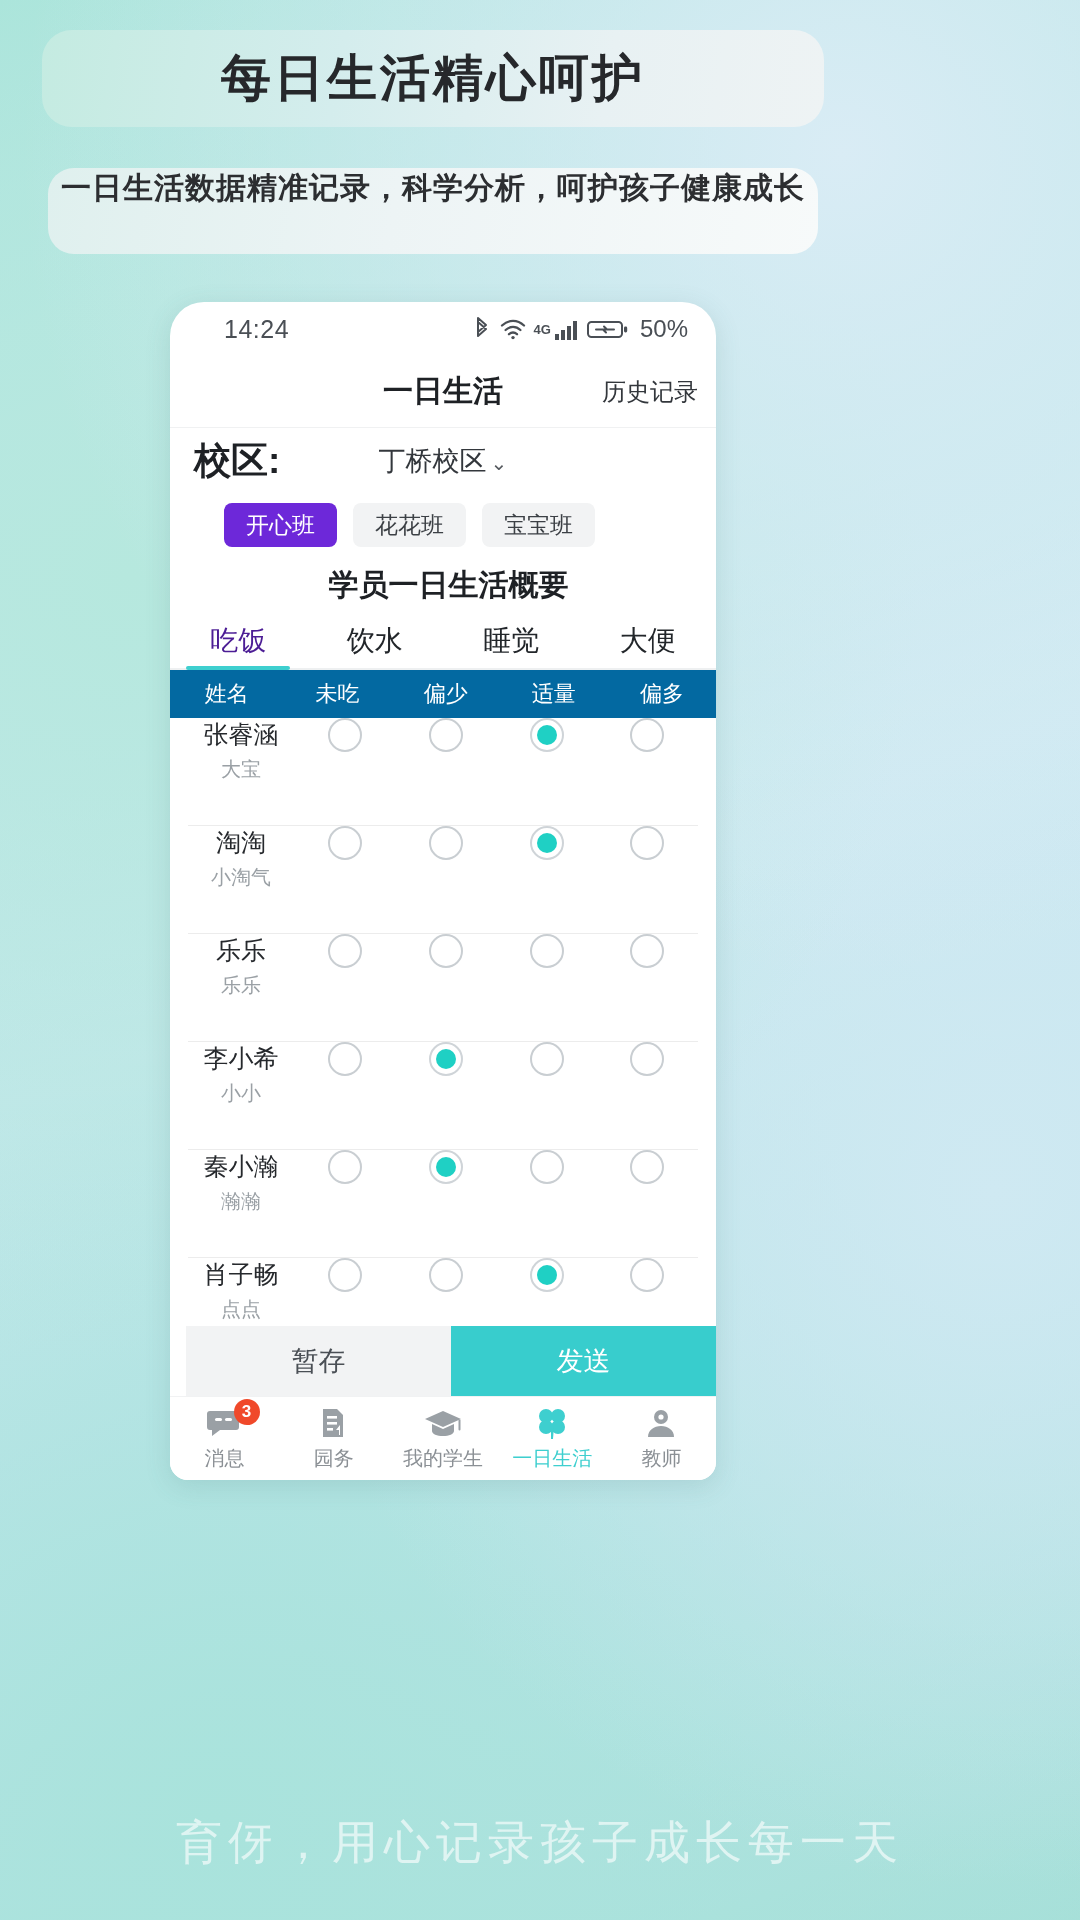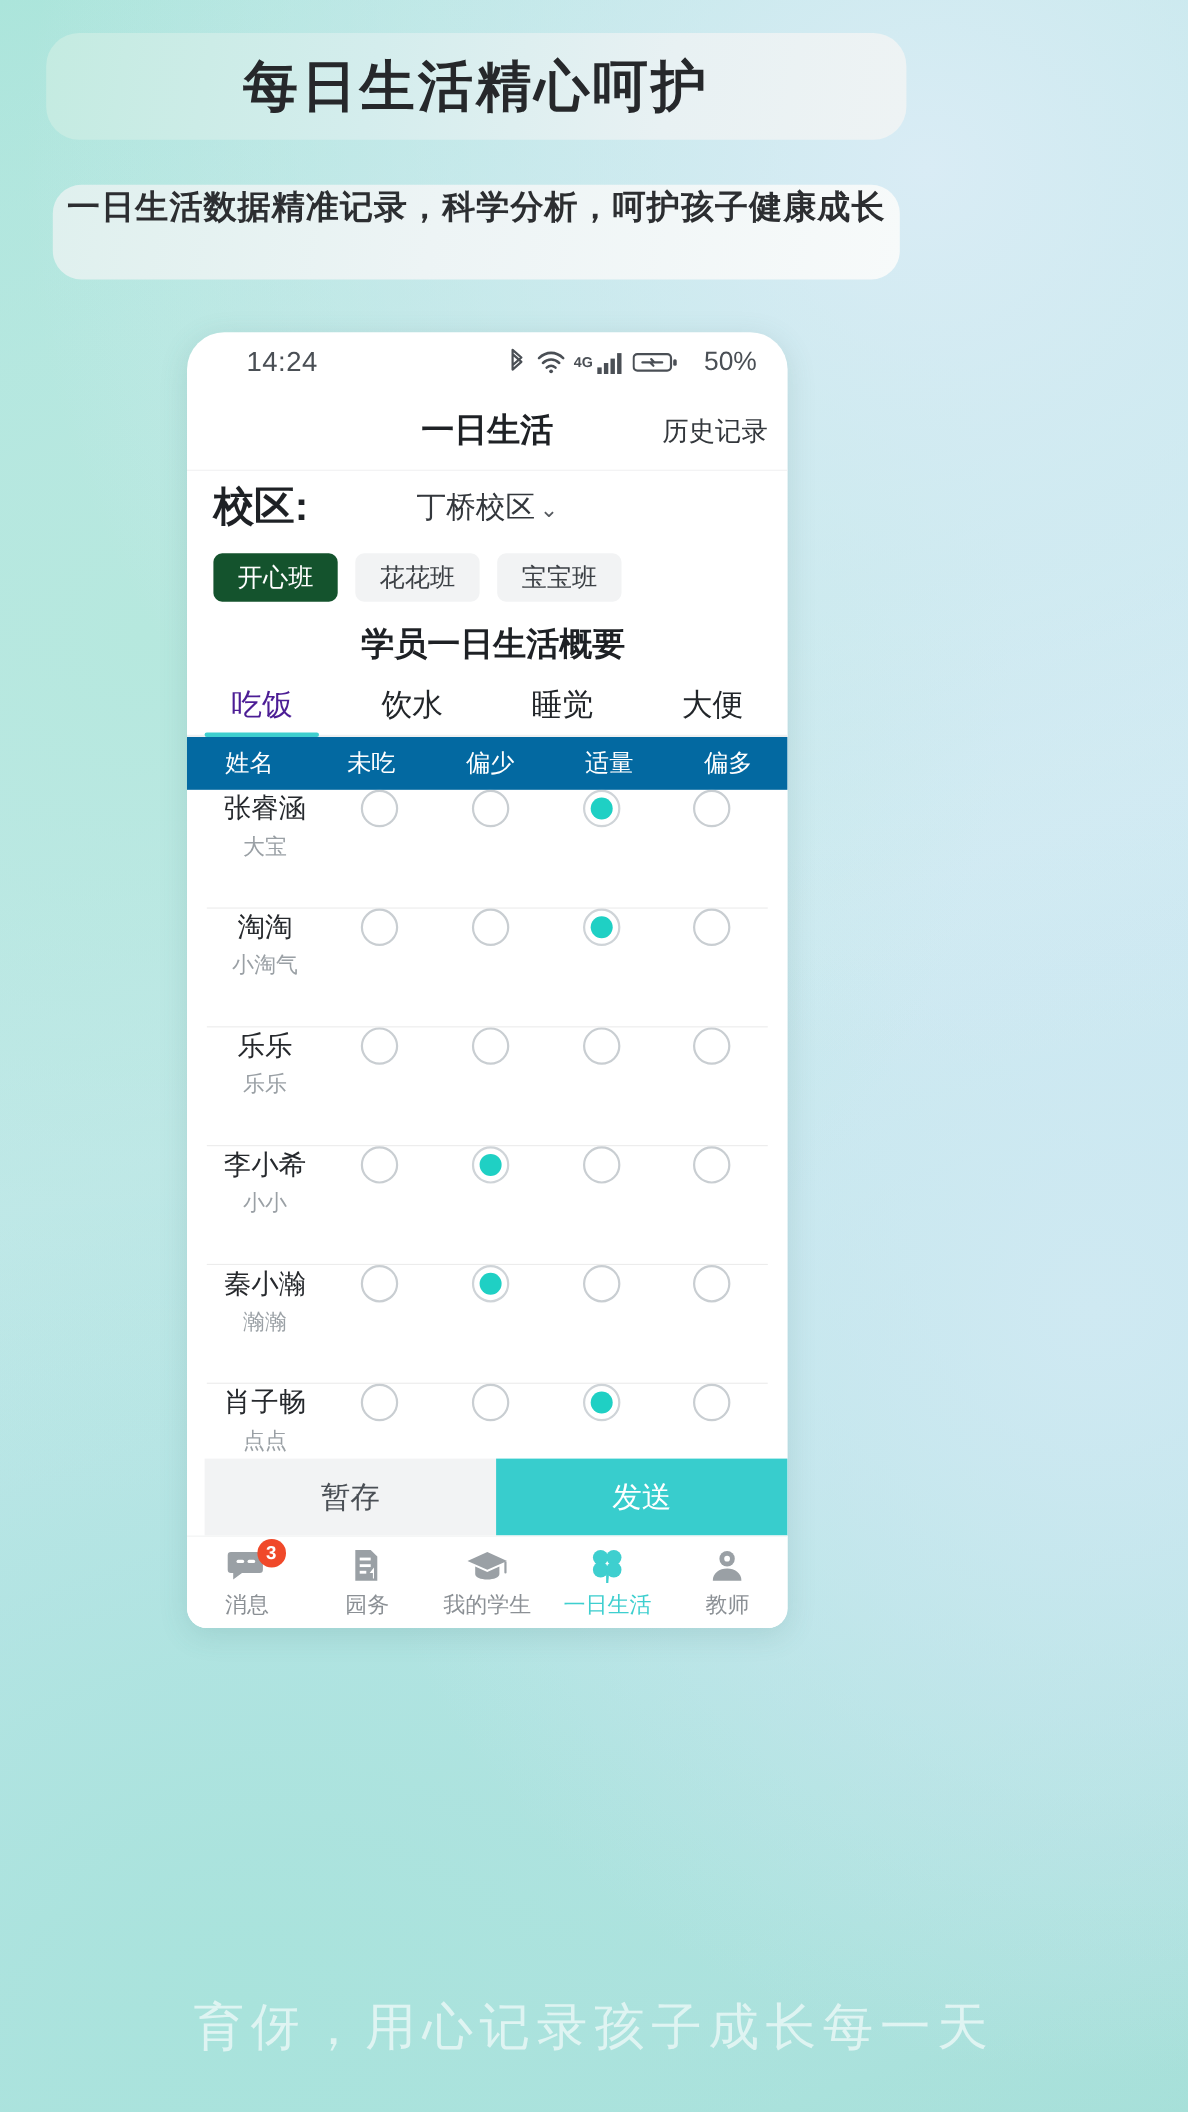--- a/index.html
+++ b/index.html
@@ -57,21 +57,21 @@
   .statusbar {
     height:54px; flex:0 0 54px;
     display:flex; align-items:center; justify-content:space-between;
     padding:0 28px 0 54px;
     gap:33px;
   }
   .sb-time { font-size:25px; color:#4a4f55; font-weight:500; letter-spacing:.5px; }
   .sb-right { display:flex; align-items:center; gap:7px; color:#4a4f55; }
   .sb-right svg { display:block; }
   .sb-4g { font-size:13px; font-weight:bold; color:#4a4f55; margin-right:-4px; }
-  .sb-batt-txt { font-size:24px; color:#4a4f55; margin-left:16px; }
+  .sb-batt-txt { font-size:24px; color:#4a4f55; margin-left:4px; }
 
   
   .navbar {
     height:72px; flex:0 0 72px;
     display:flex; align-items:center; position:relative;
     border-bottom:1px solid #f0f1f2;
   }
   .nav-title {
     position:absolute; left:0; right:0; text-align:center;
     font-size:30px; font-weight:bold; color:#1e2125;
@@ -96,21 +96,21 @@
 
   
   .class-row {
     flex:0 0 62px; display:flex; align-items:center; gap:16px; padding:0 24px;
   }
   .chip {
     height:44px; padding:0 22px; border-radius:8px;
     display:flex; align-items:center; justify-content:center;
     font-size:23px; color:#3c4045; background:#f2f3f4;
   }
-  .chip.active { background:#14532d; color:#ffffff; }
+  .chip.active { background:#6d28d9; color:#ffffff;margin-left:30px; }
 
   
   .sec-title {
     flex:0 0 58px; display:flex; align-items:center; justify-content:center;
     font-size:30px; font-weight:bold; color:#1e2125;margin-left:11px;
   }
 
   
   .act-tabs {
     flex:0 0 56px; display:flex; align-items:stretch;

